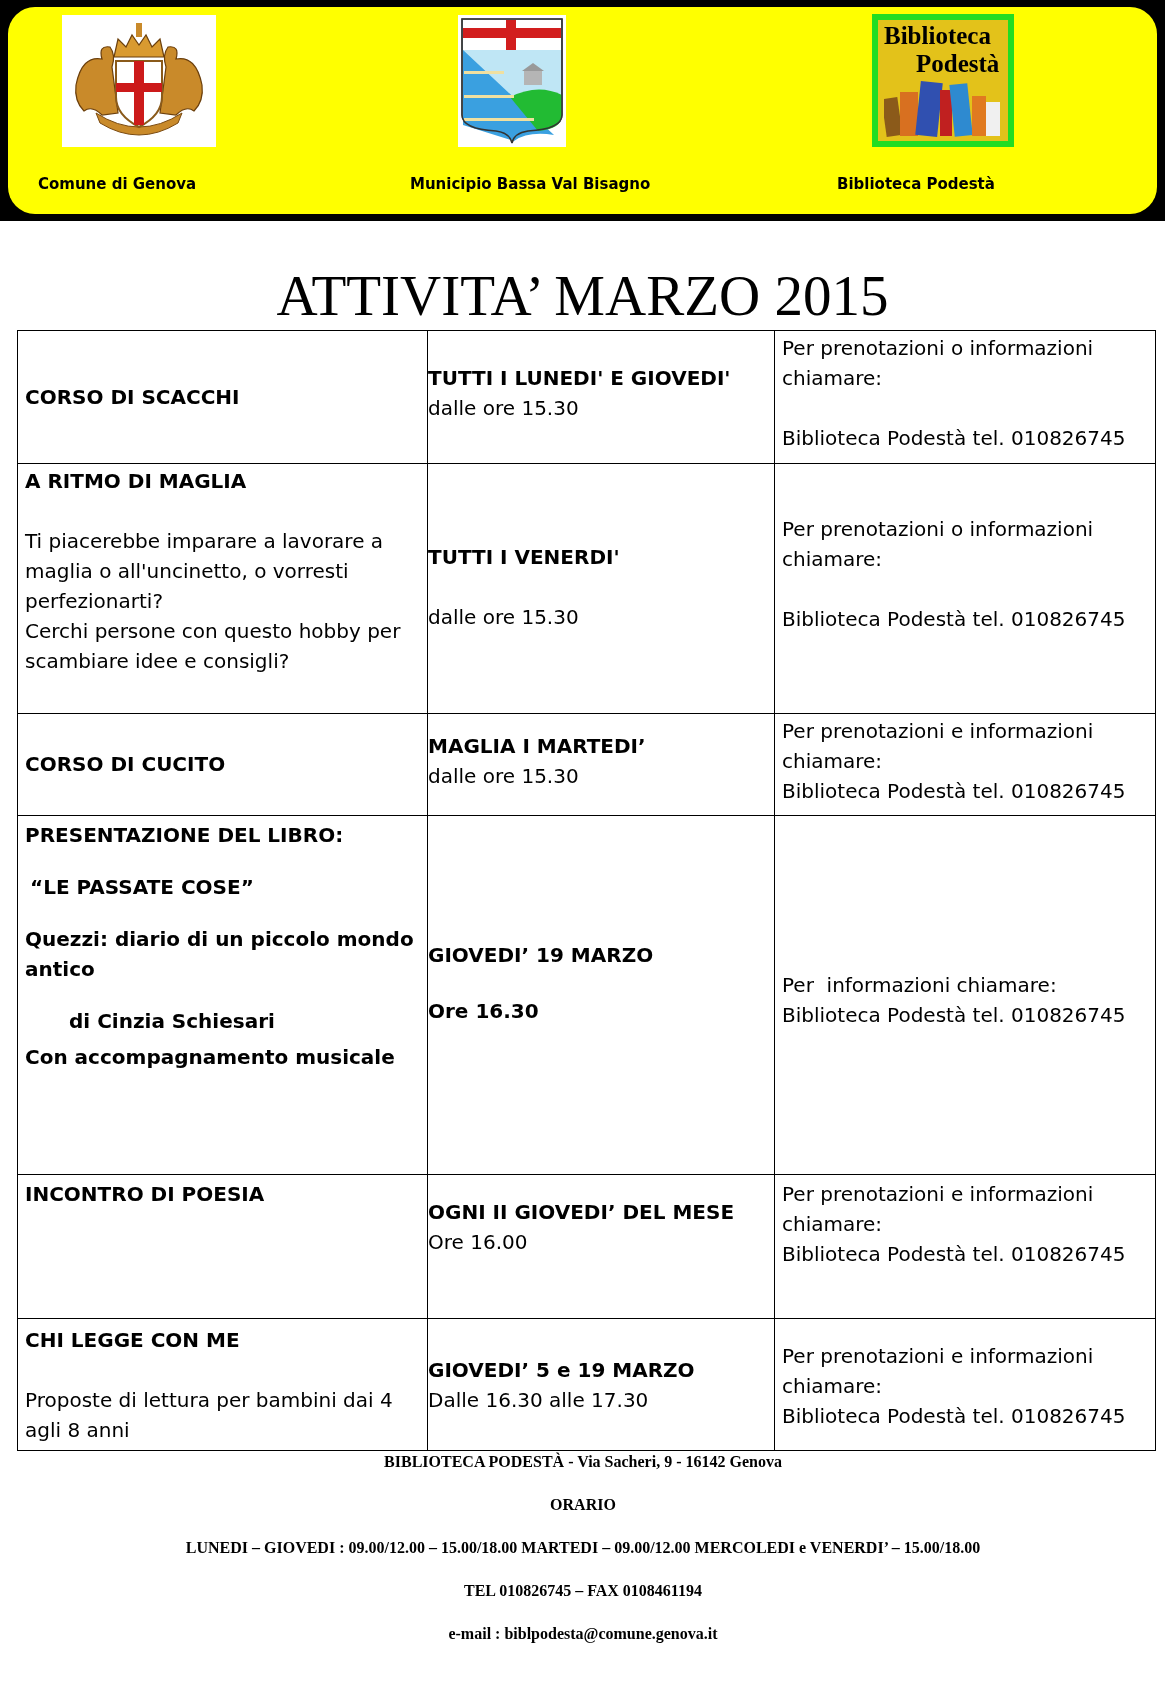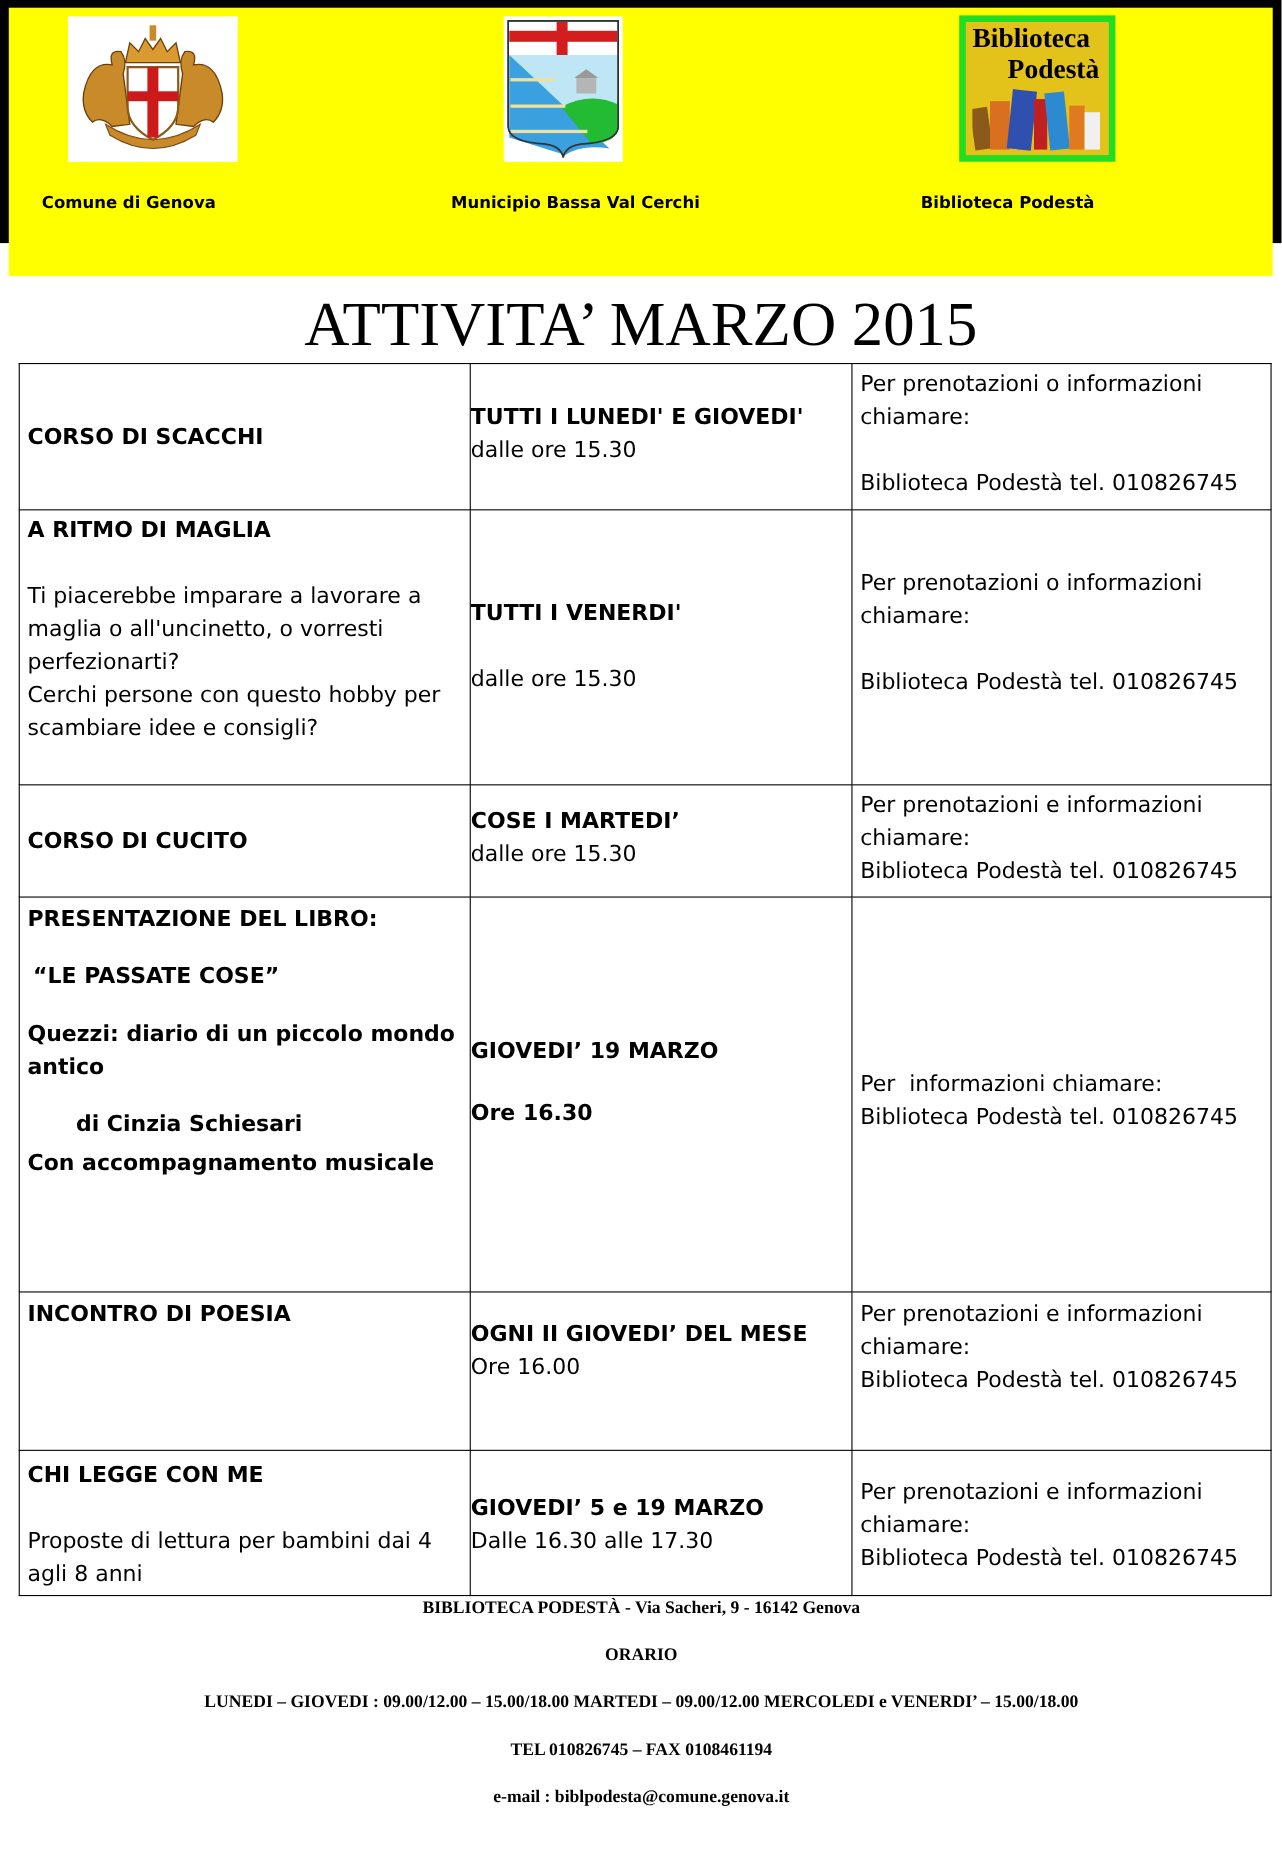--- a/index.html
+++ b/index.html
@@ -2,22 +2,22 @@
 <html><head>
 <meta charset="utf-8">
 <style>
   html, body { margin:0; padding:0; background:#ffffff; }
   body { width:1165px; height:1699px; position:relative; overflow:hidden;
          font-family:"Liberation Sans", sans-serif; color:#000; }
 
   
   .banner { position:absolute; left:0; top:0; width:1165px; height:221px;
             background:#000; }
-  .banner-inner { position:absolute; left:8px; top:7px; width:1149px; height:244px;
-                  background:#ffff00; }
+  .banner-inner { position:absolute; left:8px; top:7px; width:1149px; height:207px;
+                  background:#ffff00;border-radius:27px; }
   .logo { position:absolute; background:#fff; }
   .org-label { position:absolute; top:168px; font-family:"DejaVu Sans", sans-serif;
                font-weight:bold; font-size:15px; white-space:nowrap; }
 
   
   .title { position:absolute; left:0; width:1165px; top:258px; text-align:center;
            font-family:"Liberation Serif", serif; font-size:57px; line-height:76px;
            letter-spacing:0px; }
 
   
@@ -92,21 +92,21 @@
           <rect x="34" y="2" width="22" height="54" fill="#3050b0" transform="rotate(6 45 29)"></rect>
           <rect x="56" y="10" width="12" height="46" fill="#c02020"></rect>
           <rect x="68" y="4" width="18" height="52" fill="#2e8ad0" transform="rotate(-6 77 30)"></rect>
           <rect x="88" y="16" width="14" height="40" fill="#e07a20"></rect>
           <rect x="102" y="22" width="14" height="34" fill="#f0f0f0"></rect>
         </svg>
       </div>
     </div>
 
     <div class="org-label" style="left:30px;">Comune di Genova</div>
-    <div class="org-label" style="left:402px;">Municipio Bassa Val Cerchi</div>
+    <div class="org-label" style="left:402px;">Municipio Bassa Val Bisagno</div>
     <div class="org-label" style="left:829px;">Biblioteca Podestà</div>
   </div>
 </div>
 
 <div class="title">ATTIVITA’ MARZO 2015</div>
 
 <table class="activities">
   <colgroup>
       <col class="c1">
       <col class="c2">
@@ -161,21 +161,21 @@
   </tr>
 
   <tr style="height:102px;">
     <td>
       <div class="vc pad" style="height:100px;">
         <p class="b">CORSO DI CUCITO</p>
       </div>
     </td>
     <td>
       <div class="ctr" style="padding-top:17px;">
-        <p class="b">COSE I MARTEDI’</p>
+        <p class="b">MAGLIA I MARTEDI’</p>
         <p>dalle ore 15.30</p>
       </div>
     </td>
     <td>
       <div class="pad" style="padding-top:2px;">
         <p>Per prenotazioni e informazioni chiamare:</p>
         <p>Biblioteca Podestà tel. 010826745</p>
       </div>
     </td>
   </tr>

